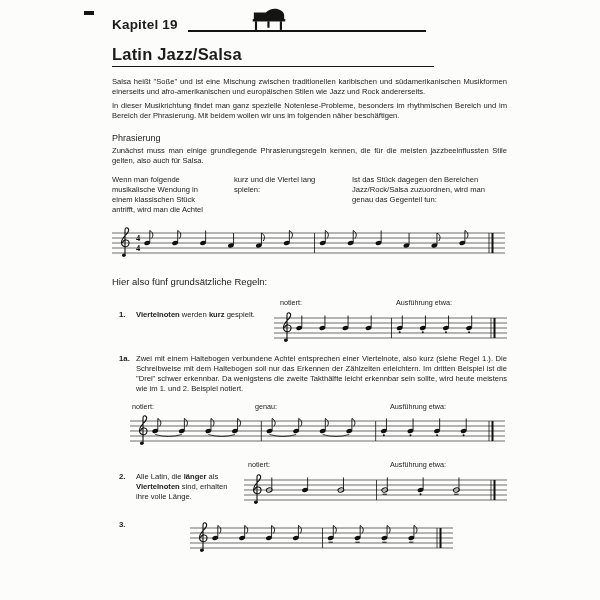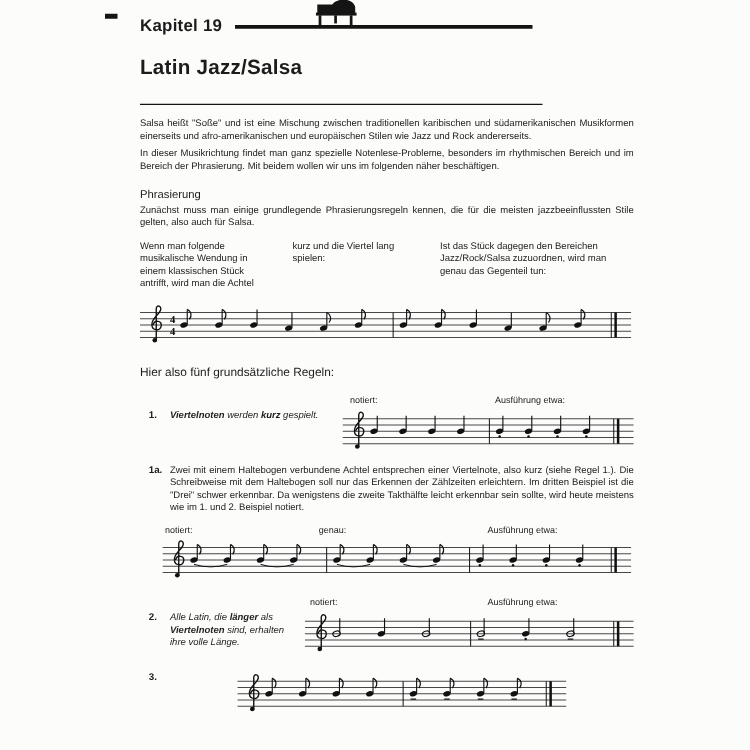--- a/index.html
+++ b/index.html
@@ -2,26 +2,26 @@
 <html><head>
 <meta charset="utf-8">
 <style>
   *{margin:0;padding:0;box-sizing:border-box}
   html,body{width:600px;height:600px;overflow:hidden}
   body{background:#fbfbfa;font-family:"Liberation Sans",sans-serif;color:#1c1c1c}
   .page{position:relative;width:600px;height:600px;background:#fcfcfb}
   .corner-mark{position:absolute;left:84px;top:11px;width:10px;height:4px;background:#141414}
   .content{position:absolute;left:112px;top:8px;width:395px}
 
-  .chapter-row{display:flex;align-items:center;height:24px}
+  .chapter-row{display:flex;align-items:flex-end;height:24px}
   .chapter{font-size:13.5px;font-weight:bold;letter-spacing:.2px;white-space:nowrap}
   .chapter-line{width:238px;height:2.4px;background:#141414;margin-left:10px;margin-top:3px;position:relative}
   .piano{position:absolute;left:62px;bottom:1px;width:38px;height:26px}
 
-  .title{font-size:16.5px;font-weight:bold;margin-top:13px;padding-bottom:19px;
+  .title{font-size:16.5px;font-weight:bold;margin-top:13px;padding-bottom:2px;
          border-bottom:1.2px solid #141414;width:322px;letter-spacing:.2px}
 
   .body{font-size:7.6px;line-height:1.33}
   .just{text-align:justify}
   .p1{margin-top:10px}
   .p2{margin-top:4px}
 
   .subhead{font-size:9px;font-weight:normal;margin-top:12px}
   .phras-text{margin-top:3px}
 
@@ -39,21 +39,21 @@
   .labelrow span{position:absolute;top:0;white-space:nowrap}
   .lr1{margin-top:11px}
   .lr1 .l1{left:168px}.lr1 .l2{left:284px}
   .lr2{margin-top:8px}
   .lr2 .l1{left:20px}.lr2 .l2{left:143px}.lr2 .l3{left:278px}
   .lr3{margin-top:13px}
   .lr3 .l1{left:136px}.lr3 .l2{left:278px}
 
   .rulerow{display:flex;align-items:flex-start;margin-top:2px}
   .rnum{flex:0 0 24px;padding-left:7px;font-size:7.8px;font-weight:bold}
-  .rtext{font-size:7.6px;line-height:1.32;font-style:italic}
+  .rtext{font-size:7.6px;line-height:1.32;}
   .r1text{flex:0 0 138px;padding-right:10px}
   .staff-r1{flex:1;height:34px}
   .r1a-row{margin-top:10px}
   .r1a-text{flex:1;font-style:normal;text-align:justify}
   .staff-full{width:375px;height:34px;margin-left:18px;margin-top:1px}
   .r2text,.r3text{flex:0 0 108px;padding-right:10px}
   .staff-r2,.staff-r3{flex:1;height:34px}
   .r3-row{margin-top:14px}
 </style>
 </head>

